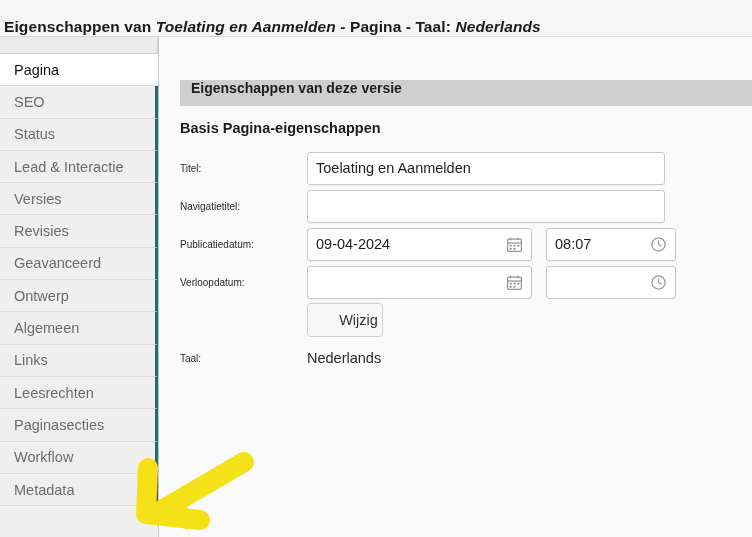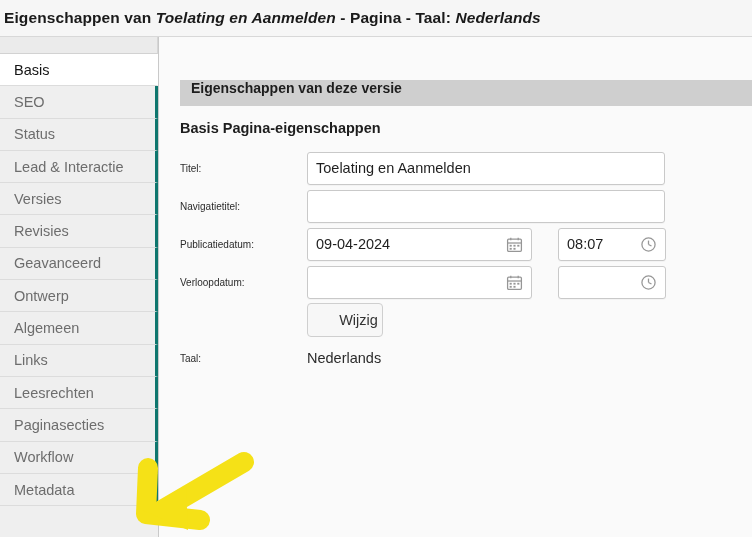--- a/index.html
+++ b/index.html
@@ -14,21 +14,21 @@
     position: relative;
     width: 752px; height: 537px;
     background: #ffffff;
   }
 
   
   .titlebar {
     position: absolute;
     left: 0; top: 0; width: 752px; height: 36px;
     background: #f6f6f6;
-    display: flex; align-items: center;
+    display: flex; align-items: flex-end;
   }
   .titlebar-text {
     padding-left: 4px;
     font-size: 15.5px;
     color: #1a1a1a;
     font-weight: bold;
     white-space: nowrap;
     letter-spacing: 0.1px;
   }
   .titlebar-text .it { font-style: italic; }
@@ -129,21 +129,21 @@
     border-radius: 3px;
     display: flex;
     align-items: center;
     padding: 0 8px;
     font-size: 14.5px;
     color: #1f1f1f;
     box-shadow: 0 1px 1px rgba(0,0,0,0.03);
   }
   .inp-wide { width: 358px; }
   .inp-date { width: 225px; justify-content: space-between; }
-  .inp-time { width: 108px; justify-content: space-between; margin-left: 12px; }
+  .inp-time { width: 130px; justify-content: space-between; }
   .field-pair { display: flex; gap: 14px; }
 
   .plain-val {
     position: absolute;
     left: 148px;
     font-size: 14.5px;
     color: #2b2b2b;
   }
 
   .btn {
@@ -180,21 +180,21 @@
   <div class="titlebar">
     <div class="titlebar-text">
       <span class="norm">Eigenschappen van </span><span class="it">Toelating en Aanmelden</span><span class="norm"> - Pagina - Taal: </span><span class="it">Nederlands</span>
     </div>
   </div>
   <div class="titlebar-rule"></div>
 
   <div class="tabcol">
     <div class="tab-stub"></div>
     <div class="tab active">
-        <span>Basis</span>
+        <span>Pagina</span>
       </div>
     <div class="tab">
         <span>SEO</span>
       </div>
     <div class="tab">
         <span>Status</span>
       </div>
     <div class="tab">
         <span>Lead &amp; Interactie</span>
       </div>

